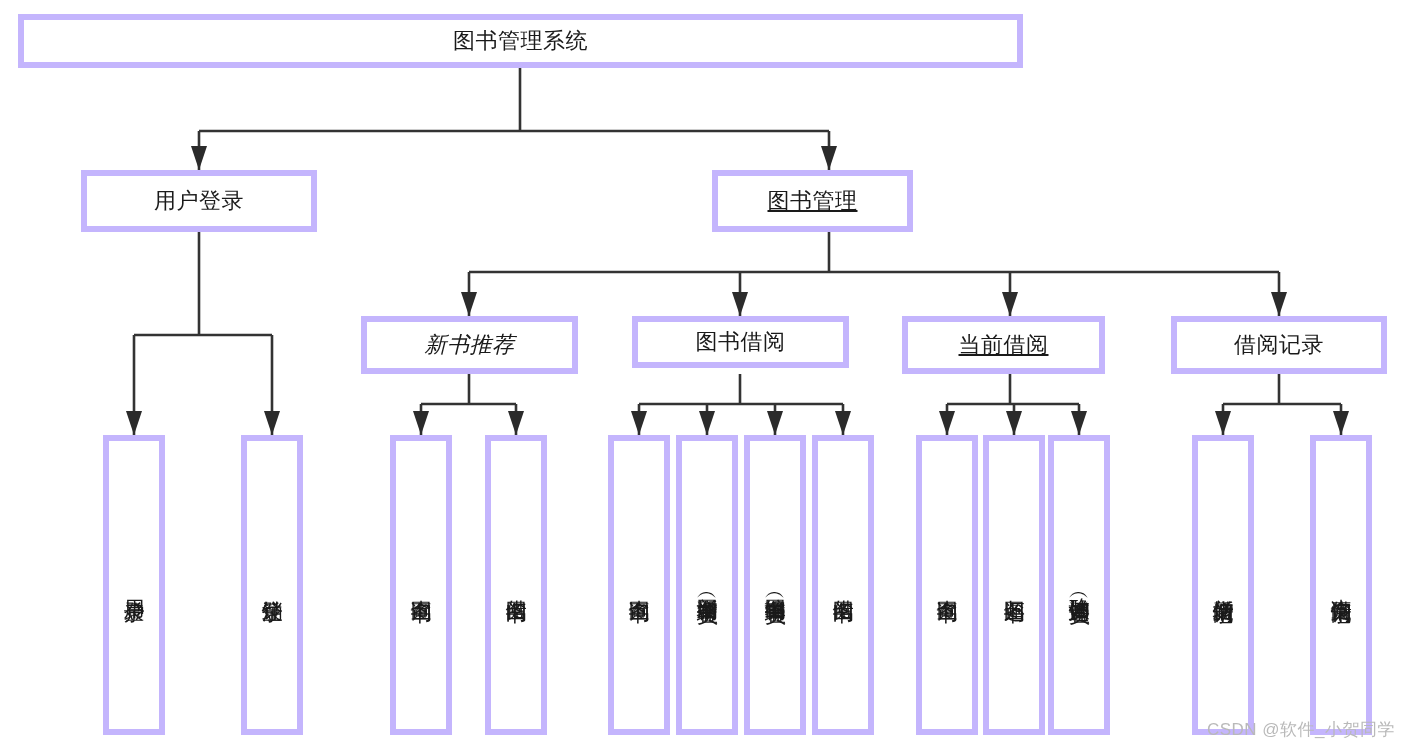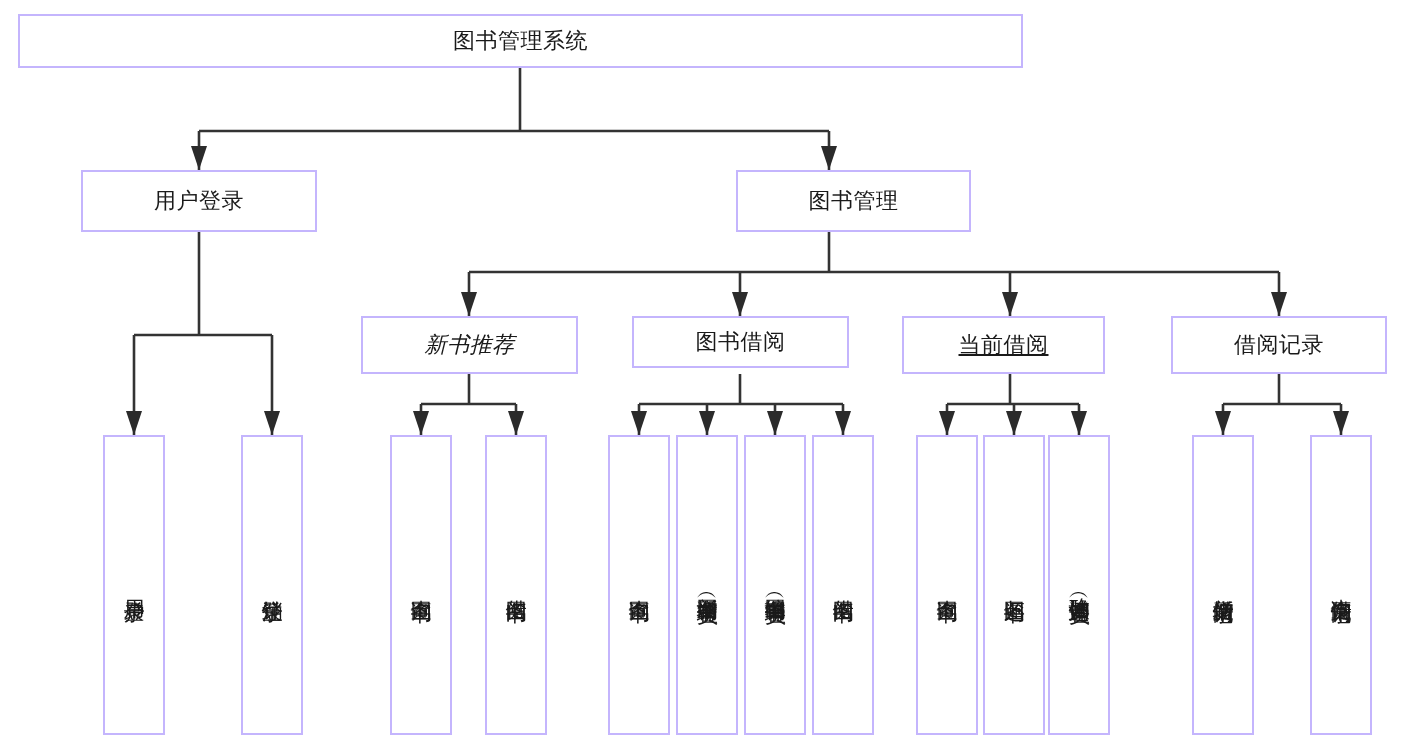--- a/index.html
+++ b/index.html
@@ -22,21 +22,21 @@
     left: 0;
     top: 0;
     width: 1405px;
     height: 747px;
     pointer-events: none;
   }
   .node {
     position: absolute;
     box-sizing: border-box;
     background: #ffffff;
-    border: 2px solid #c4b5fd;
+    border: 6px solid #c4b5fd;
     display: flex;
     align-items: center;
     justify-content: center;
     color: #1a1a1a;
   }
   .node.horiz {
     font-size: 22px;
     line-height: 1.2;
     letter-spacing: 0.5px;
   }
@@ -125,21 +125,21 @@
       <line x1="1341" y1="404" x2="1341" y2="435" stroke="#333333" stroke-width="2.6"></line>
       <path d="M 1333 411 L 1349 411 L 1341 435 Z" fill="#2b2b2b"></path>
     </svg>
   <div id="node-layer">
       <div class="node horiz" style="left: 18px; top: 14px; width: 1005px; height: 54px;">
         <span class="txt">图书管理系统</span>
       </div>
       <div class="node horiz" style="left: 81px; top: 170px; width: 236px; height: 62px;">
         <span class="txt">用户登录</span>
       </div>
-      <div class="node horiz" style="left: 736px; top: 170px; width: 235px; height: 62px;">
+      <div class="node horiz" style="left: 712px; top: 170px; width: 201px; height: 62px; text-decoration: underline;">
         <span class="txt">图书管理</span>
       </div>
       <div class="node horiz" style="left: 361px; top: 316px; width: 217px; height: 58px; font-style: italic;">
         <span class="txt">新书推荐</span>
       </div>
       <div class="node horiz" style="left: 632px; top: 316px; width: 217px; height: 52px;">
         <span class="txt">图书借阅</span>
       </div>
       <div class="node horiz" style="left: 902px; top: 316px; width: 203px; height: 58px; text-decoration: underline;">
         <span class="txt">当前借阅</span>
@@ -180,13 +180,14 @@
       <div class="node vert" style="left: 1048px; top: 435px; width: 62px; height: 300px;">
         <span class="txt">确认归还（管理员）</span>
       </div>
       <div class="node vert" style="left: 1192px; top: 435px; width: 62px; height: 300px;">
         <span class="txt">新增借阅记录</span>
       </div>
       <div class="node vert" style="left: 1310px; top: 435px; width: 62px; height: 300px;">
         <span class="txt">查询借阅记录</span>
       </div>
     </div>
+  <div class="watermark">CSDN @软件_小贺同学</div>
 </div>
 
 </body></html>

